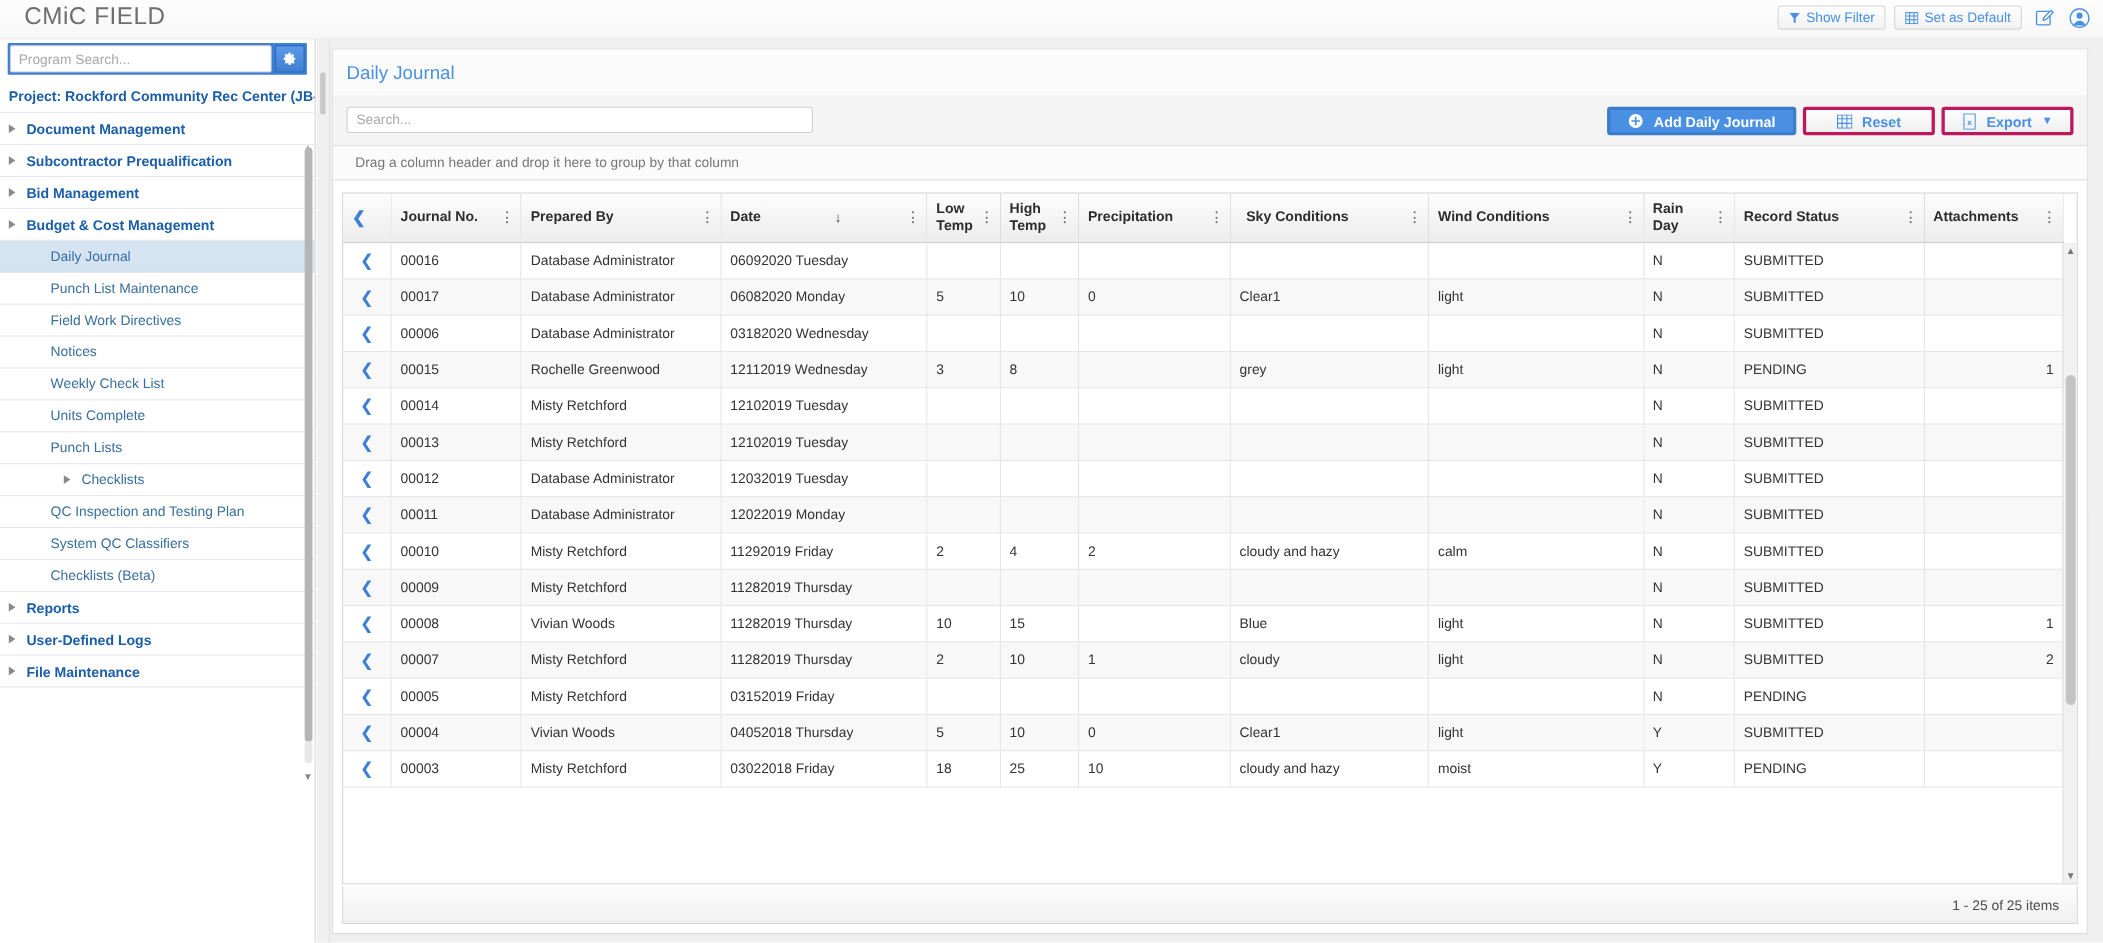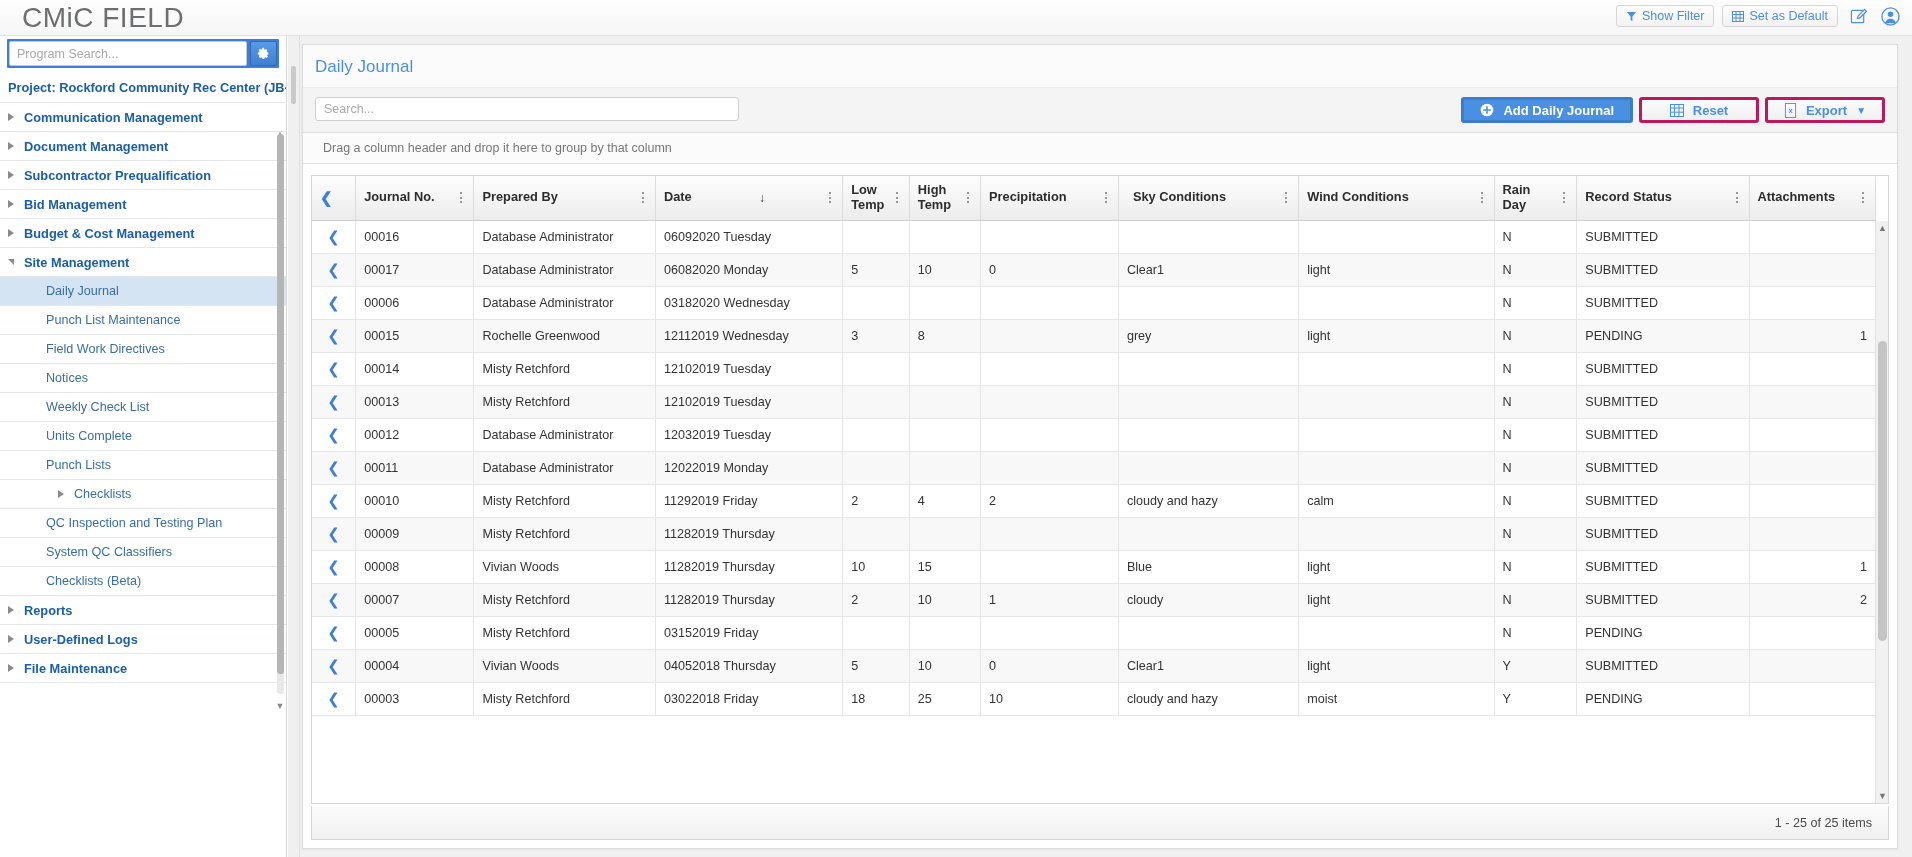--- a/index.html
+++ b/index.html
@@ -15,21 +15,21 @@
   #app { position: relative; width: 1912px; height: 857px; background:#fff; }
 
   
   .topbar {
     position: absolute; top:0; left:0; width:1912px; height:36px;
     background: linear-gradient(#fdfdfd,#f7f7f7);
     border-bottom: 1px solid #e2e2e2;
   }
   .brand {
     position:absolute; left:22px; top:2px;
-    font-size: 28px; letter-spacing: .5px;
+    font-size: 22px; letter-spacing: .5px;
     color:#6d6e70; font-weight:400;
     font-family:"Liberation Sans", sans-serif;
   }
   .topbar-right {
     position:absolute; right:10px; top:4px;
     display:flex; align-items:center; gap:8px;
   }
   .tb-btn {
     height:22px; padding:0 9px;
     border:1px solid #d6d6d6; border-radius:3px;
@@ -292,41 +292,33 @@
           <path fill="#fff" d="M14 9.1V6.9l-1.7-.3a4.6 4.6 0 00-.5-1.2l1-1.4-1.6-1.6-1.4 1a4.6 4.6 0 00-1.2-.5L8.9 1H6.7l-.3 1.7c-.4.1-.8.3-1.2.5l-1.4-1L2.2 3.8l1 1.4c-.2.4-.4.8-.5 1.2L1 6.9v2.2l1.7.3c.1.4.3.8.5 1.2l-1 1.4 1.6 1.6 1.4-1c.4.2.8.4 1.2.5l.3 1.7h2.2l.3-1.7c.4-.1.8-.3 1.2-.5l1.4 1 1.6-1.6-1-1.4c.2-.4.4-.8.5-1.2z"></path>
         </svg>
       </div>
     </div>
 
     <div class="project-title">Project: Rockford Community Rec Center (JB-00001)</div>
 
     <div id="nav-list">
         <div class="nav-item top">
           <span class="arrow-right"></span>
-          <span>Communication Management</span>
-        </div>
-        <div class="nav-item top">
-          <span class="arrow-right"></span>
           <span>Document Management</span>
         </div>
         <div class="nav-item top">
           <span class="arrow-right"></span>
           <span>Subcontractor Prequalification</span>
         </div>
         <div class="nav-item top">
           <span class="arrow-right"></span>
           <span>Bid Management</span>
         </div>
         <div class="nav-item top">
           <span class="arrow-right"></span>
           <span>Budget &amp; Cost Management</span>
-        </div>
-        <div class="nav-item top">
-          <span class="arrow-down"></span>
-          <span>Site Management</span>
         </div>
         <div class="nav-item child active sub">
           <span class="arrow-spacer"></span>
           <span>Daily Journal</span>
         </div>
         <div class="nav-item child sub">
           <span class="arrow-spacer"></span>
           <span>Punch List Maintenance</span>
         </div>
         <div class="nav-item child sub">

